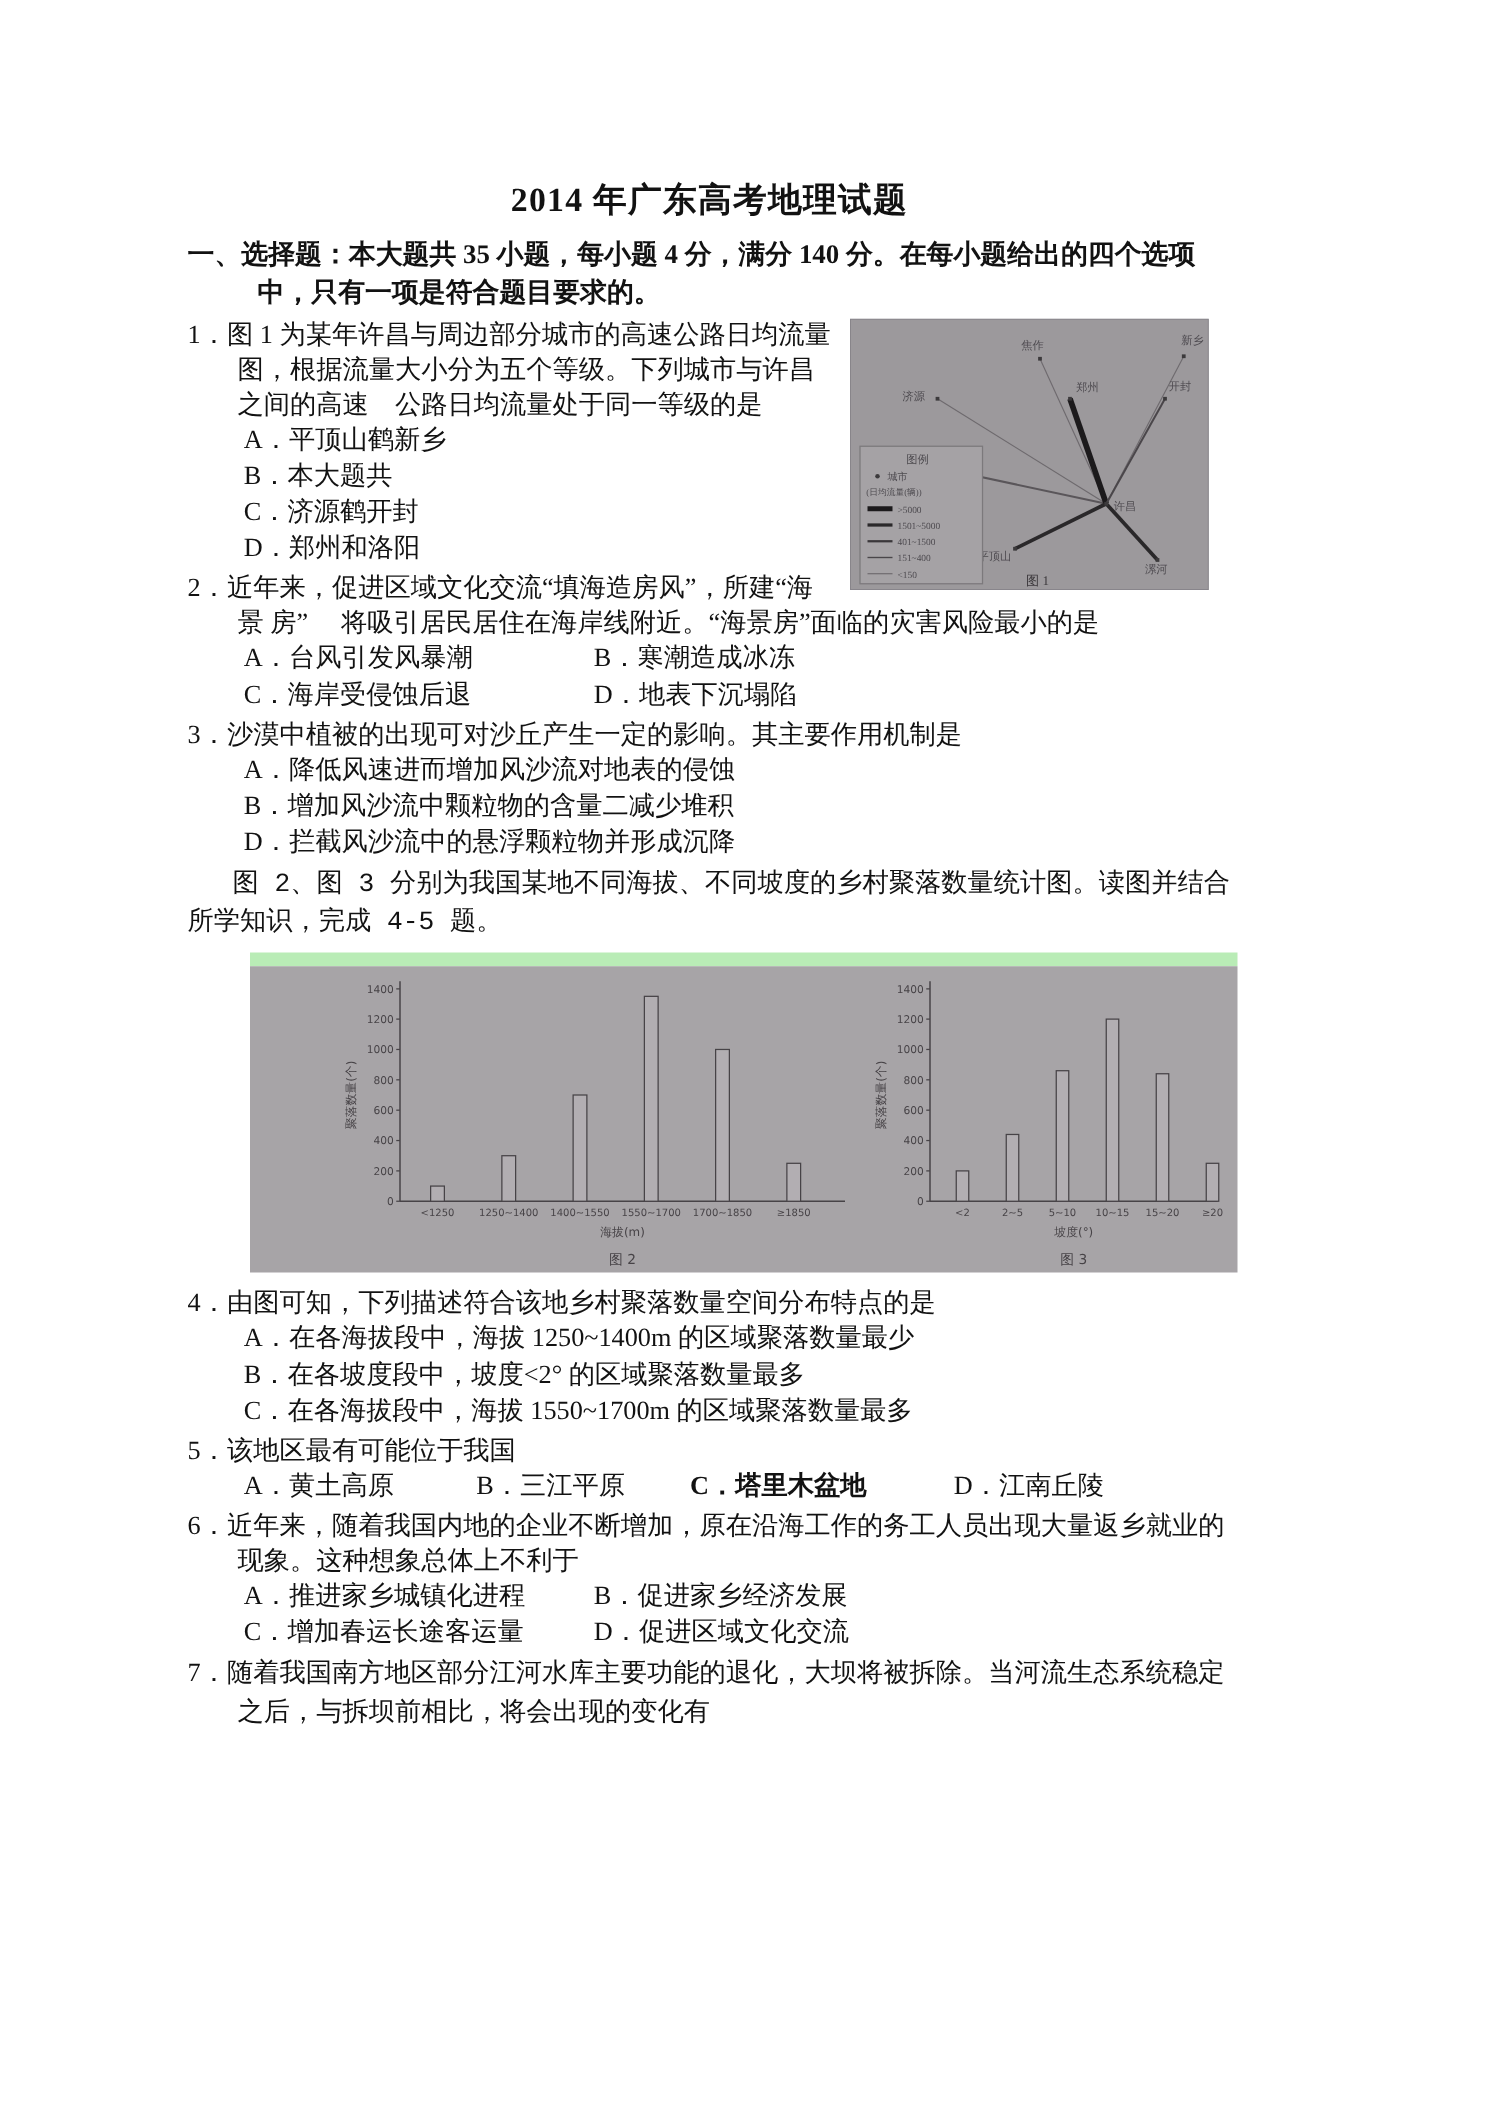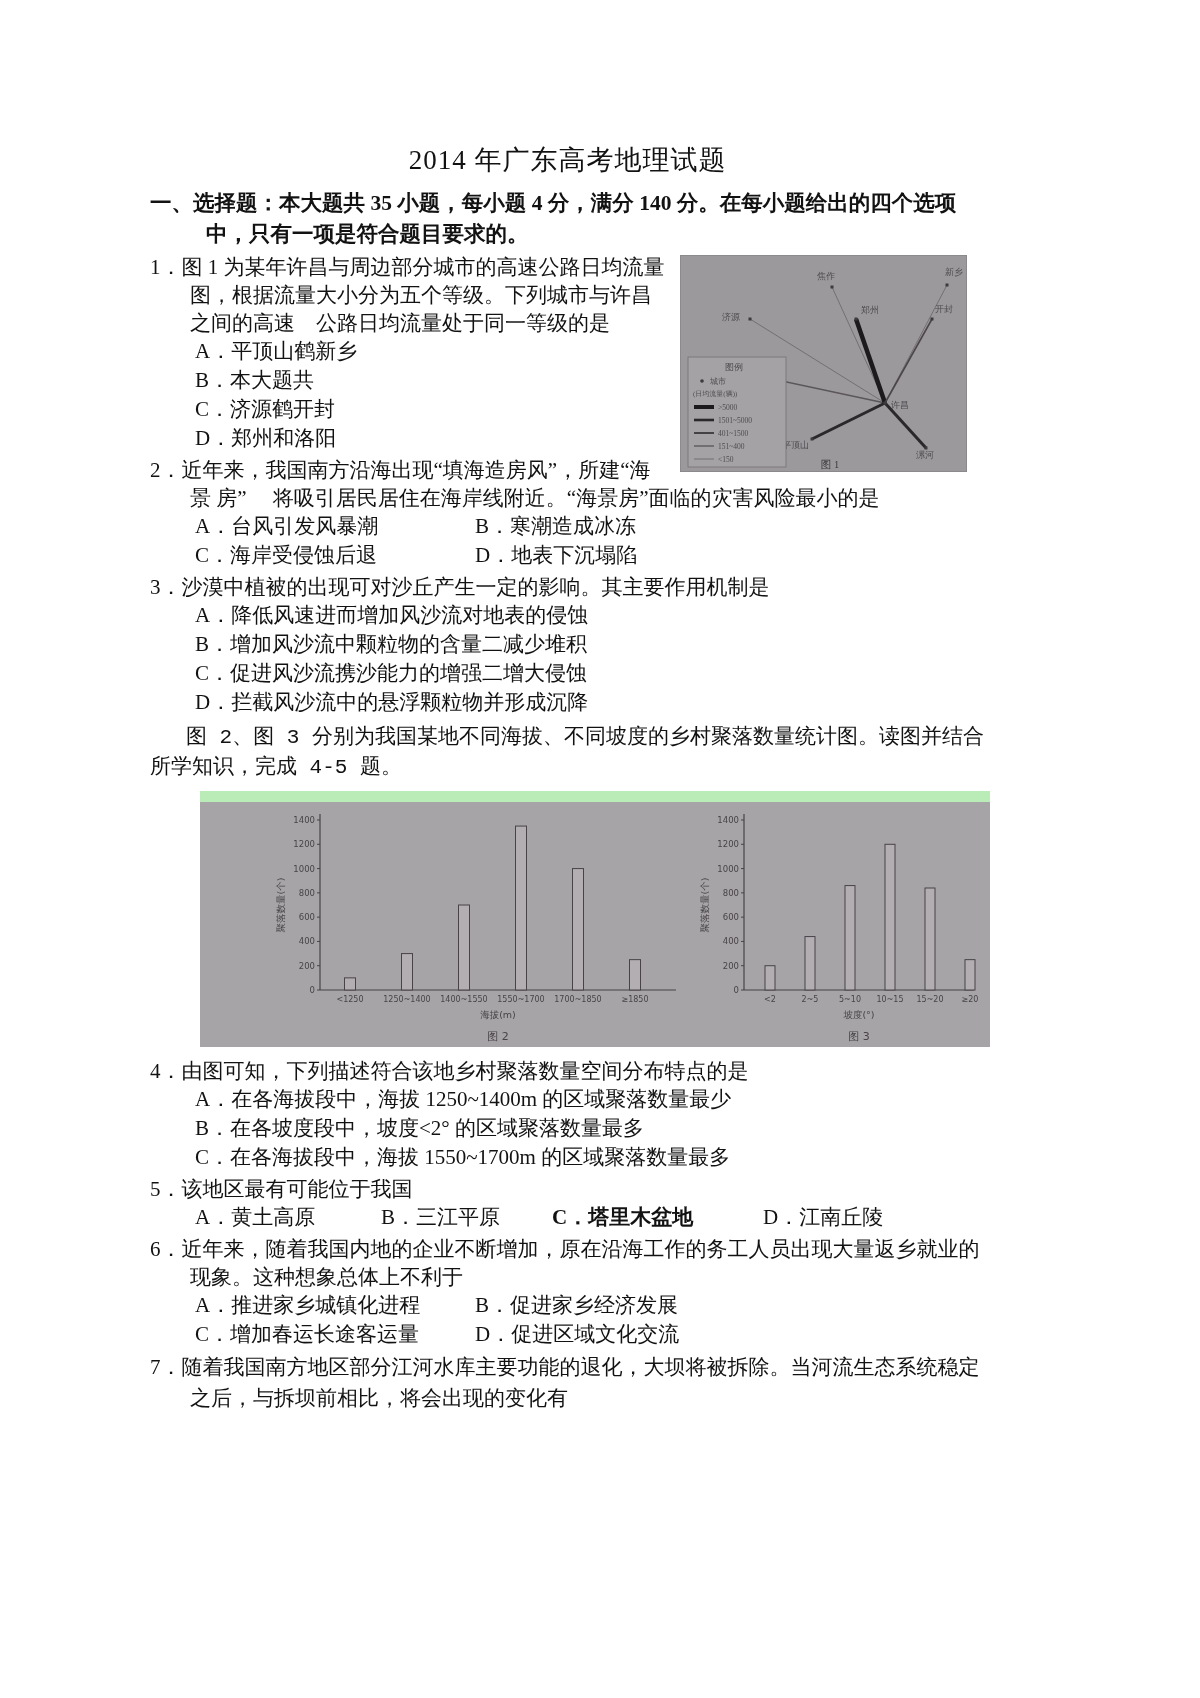--- a/index.html
+++ b/index.html
@@ -1,19 +1,19 @@
 <!DOCTYPE html>
 <html><head>
 <meta charset="utf-8">
 <style>
   html,body{margin:0;padding:0;background:#ffffff;}
   body{width:1200px;height:1698px;overflow:hidden;
        font-family:"Liberation Serif","DejaVu Serif",serif;color:#121212;}
   .page{padding:142px 215px 0 150px;width:835px;}
-  .doc-title{font-size:27px;font-weight:normal;text-align:center;margin:0 0 10px 0;letter-spacing:1px;}
+  .doc-title{font-size:27px;font-weight:bold;text-align:center;margin:0 0 10px 0;letter-spacing:1px;}
   .section-header{font-weight:bold;font-size:21.5px;line-height:31px;margin:0;}
   .section-header .cont{display:block;padding-left:56px;}
   .q{font-size:21px;line-height:28px;margin:3px 0;}
   .qtext{display:block;}
   .qwrap{overflow:visible;}
   .hang{padding-left:40px;text-indent:-40px;}
   .opt{padding-left:45px;line-height:29px;}
   .optgrid{display:grid;grid-template-columns:280px auto;padding-left:45px;line-height:29px;}
   .optrow{display:flex;padding-left:45px;line-height:29px;gap:16px;}
   .optrow span{display:inline-block;}
@@ -92,37 +92,36 @@
 
     <div class="q">
       <span class="hang qtext"><b style="font-weight:normal">1．</b><span>图 1 为某年许昌与周边部分城市的高速公路日均流量图，根据流量大小分为五个等级。下列城市与许昌之间的高速　公路日均流量处于同一等级的是</span></span>
       <div class="opt">A．平顶山鹤新乡</div>
       <div class="opt">B．本大题共</div>
       <div class="opt">C．济源鹤开封</div>
       <div class="opt">D．郑州和洛阳</div>
     </div>
 
     <div class="q">
-      <span class="hang qtext"><b style="font-weight:normal">2．</b><span>近年来，我国南方沿海出现“填海造房风”，所建“海景 房”　 将吸引居民居住在海岸线附近。“海景房”面临的灾害风险最小的是</span></span>
+      <span class="hang qtext"><b style="font-weight:normal">2．</b><span>近年来，促进区域文化交流“填海造房风”，所建“海景 房”　 将吸引居民居住在海岸线附近。“海景房”面临的灾害风险最小的是</span></span>
       <div class="optgrid">
         <span>A．台风引发风暴潮</span>
         <span>B．寒潮造成冰冻</span>
       </div>
       <div class="optgrid">
         <span>C．海岸受侵蚀后退</span>
         <span>D．地表下沉塌陷</span>
       </div>
     </div>
   </div>
 
   <div class="q">
     <span class="hang qtext"><b style="font-weight:normal">3．</b><span>沙漠中植被的出现可对沙丘产生一定的影响。其主要作用机制是</span></span>
     <div class="opt">A．降低风速进而增加风沙流对地表的侵蚀</div>
     <div class="opt">B．增加风沙流中颗粒物的含量二减少堆积</div>
-    <div class="opt">C．促进风沙流携沙能力的增强二增大侵蚀</div>
     <div class="opt">D．拦截风沙流中的悬浮颗粒物并形成沉降</div>
   </div>
 
   <p class="intro">图 2、图 3 分别为我国某地不同海拔、不同坡度的乡村聚落数量统计图。读图并结合所学知识，完成 4-5 题。</p>
 
   <div class="charts-scan">
     <div class="green-strip"></div>
     <div class="charts-gray">
       <svg width="440" height="243">
           <line x1="72" y1="10" x2="72" y2="186" stroke="#474347" stroke-width="1.2"></line>

